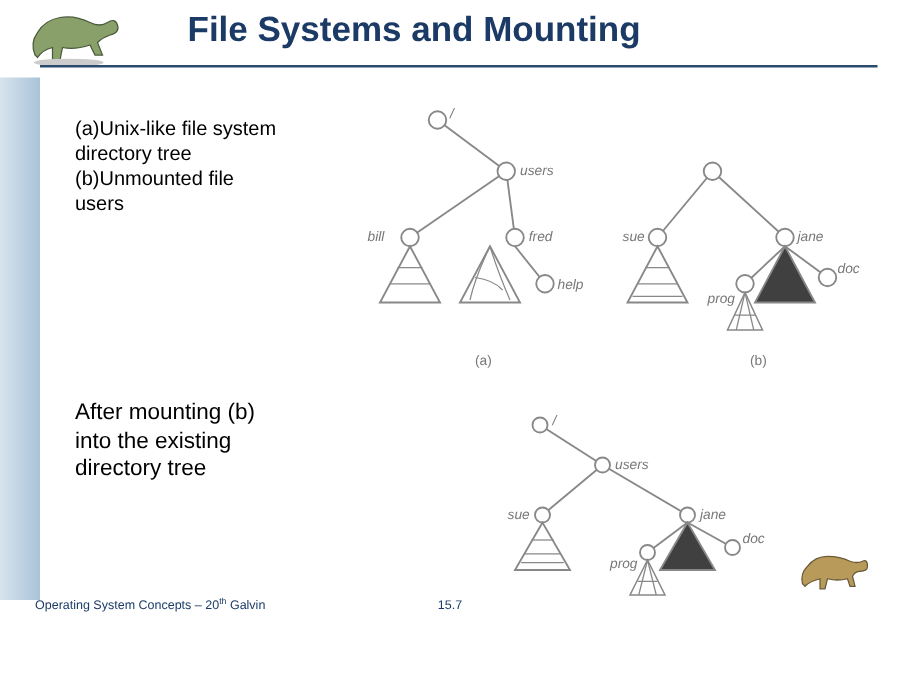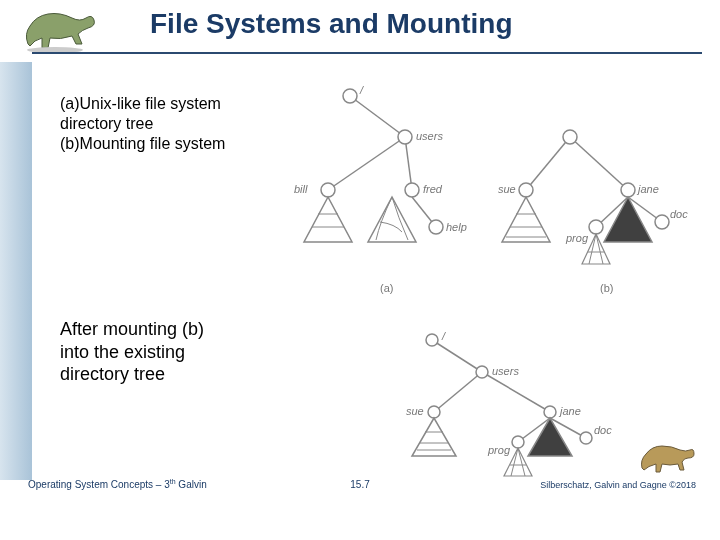--- a/index.html
+++ b/index.html
@@ -37,21 +37,21 @@
         <ellipse cx="35" cy="46" rx="28" ry="3" fill="#ccc"></ellipse>
       </svg>
     </div>
     <div class="title">File Systems and Mounting</div>
     <div class="rule"></div>
   </div>
 
   <div class="content">
     <div class="para1">
       <span>(a)</span><span>Unix-like file system directory tree</span><br>
-      <span>(b)</span><span>Mounting file system</span>
+      <span>(b)</span><span>Unmounted file users</span>
     </div>
   </div>
 
   <div class="para2">After mounting (b) into the existing directory tree</div>
 
   <div class="fig1">
     <svg width="420" height="220" viewBox="0 0 420 220">
 
       <g>
 
@@ -142,18 +142,17 @@
   </div>
 
   <div class="dino-bot">
     <svg width="60" height="36" viewBox="0 0 60 36">
       <path d="M4 30 Q2 22 8 16 Q14 8 24 8 Q34 8 42 12 Q48 14 52 12 Q56 10 56 16 Q56 20 50 20 Q46 20 44 24 L46 32 L42 32 L40 26 Q32 28 24 26 L22 34 L18 34 L18 26 Q10 28 6 32 Z" fill="#b89a5a" stroke="#6a5a3a" stroke-width="1"></path>
     </svg>
   </div>
 
   <div class="footer">
     <div class="foot-left">
-      <span>Operating System Concepts – 3</span><sup>th</sup><span> Galvin</span>
+      <span>Operating System Concepts – 20</span><sup>th</sup><span> Galvin</span>
     </div>
     <div class="foot-center">15.7</div>
-    <div class="foot-right">Silberschatz, Galvin and Gagne ©2018</div>
   </div>
 </div>
 
 </body></html>

